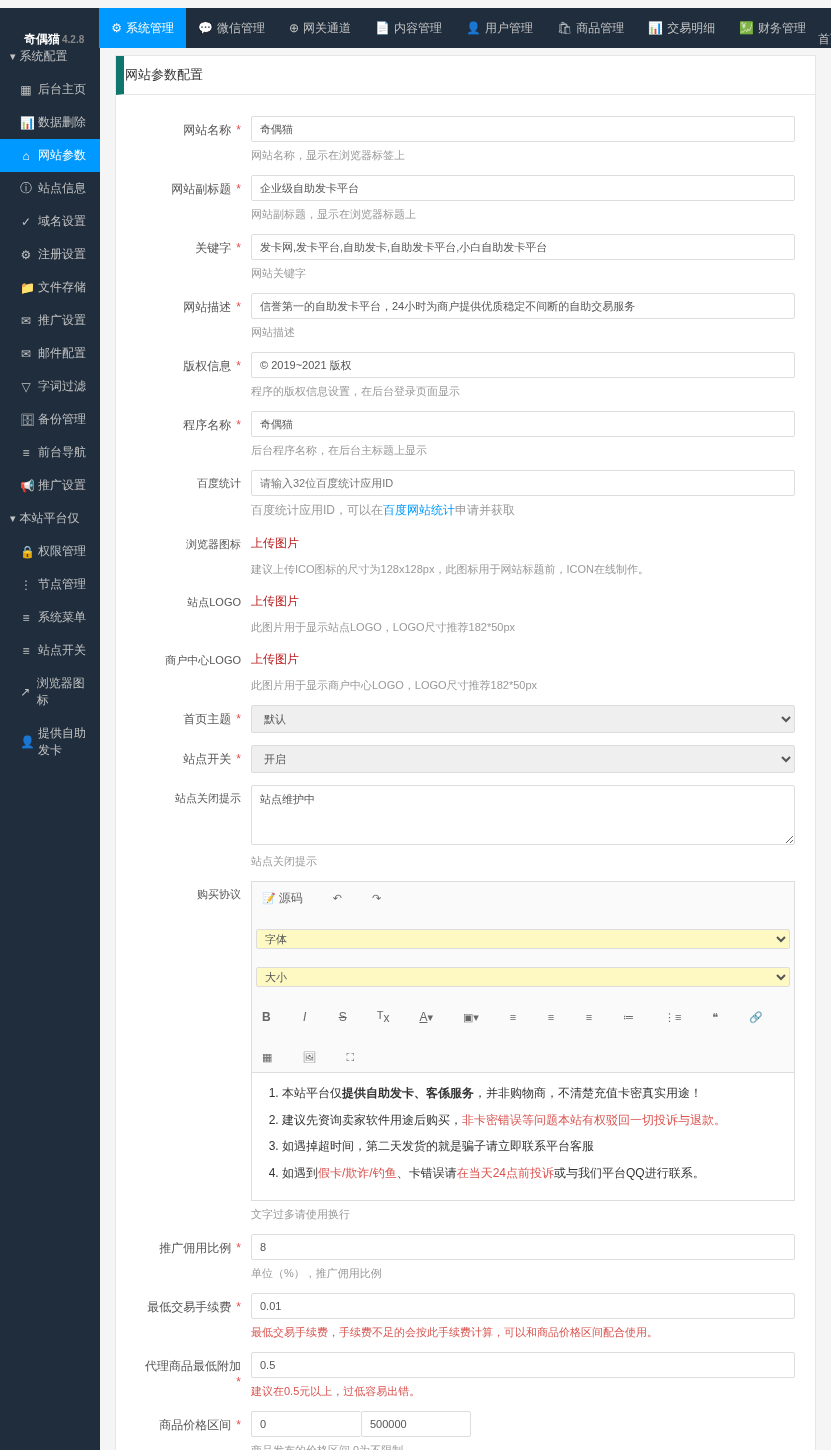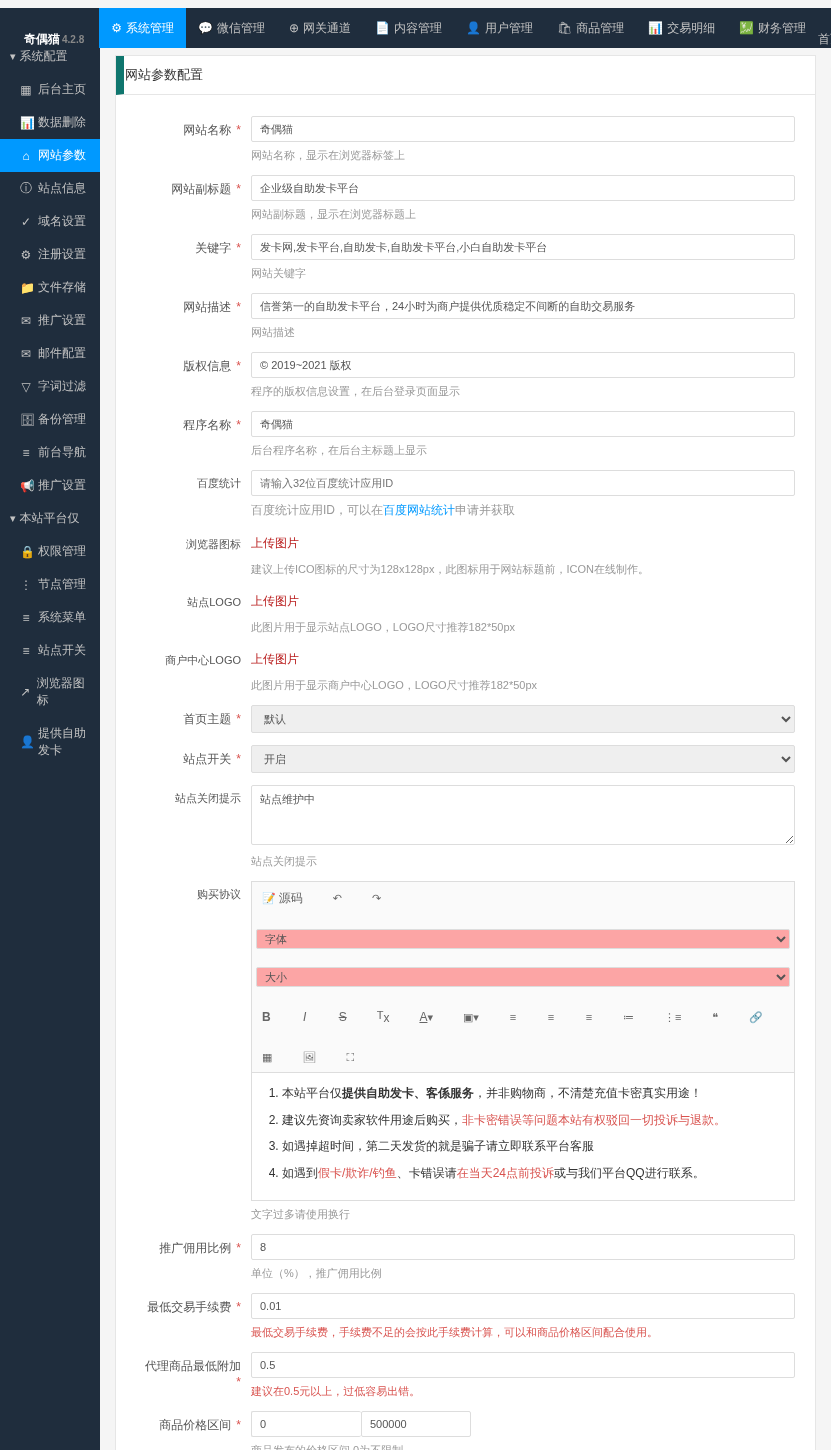--- a/index.html
+++ b/index.html
@@ -25,21 +25,21 @@
 .form-label .req{color:#d9534f;margin-left:2px}
 .form-control{flex:1;max-width:560px}
 .form-control input[type=text],.form-control select,.form-control textarea{width:100%;padding:6px 8px;border:1px solid #ddd;border-radius:2px;font-size:11px;color:#555}
 .form-control textarea{min-height:60px;resize:vertical}
 .hint{color:#999;font-size:11px;margin-top:6px}
 .hint-red{color:#d9534f;font-size:11px;margin-top:6px}
 .link{color:#0099ff;cursor:pointer}
 .upload-link{color:#b91c1c;cursor:pointer;padding:4px 0;display:inline-block}
 .editor-toolbar{border:1px solid #ddd;border-bottom:none;padding:4px;display:flex;gap:18px;flex-wrap:wrap;background:#fafafa}
 .editor-toolbar .tb-btn{padding:3px 5px;border:1px solid transparent;cursor:pointer;font-size:11px;color:#666;background:none;min-width:20px}
-.editor-toolbar select{border:1px solid #ddd;padding:2px 4px;font-size:11px;background:#fca5a5}
+.editor-toolbar select{border:1px solid #ddd;padding:2px 4px;font-size:11px;background:#fef9c3}
 .editor-body{border:1px solid #ddd;padding:10px;min-height:100px;font-size:11px;background:#fff}
 .editor-body ol{padding-left:20px}
 .editor-body li{margin-bottom:5px;line-height:1.8}
 .price-inputs{display:flex;gap:0}
 .price-inputs input{width:110px !important;border-radius:0}
 .price-inputs input:first-child{border-right:none}
 .red-text{color:#d9534f}
 </style>
 </head>
 <body>

